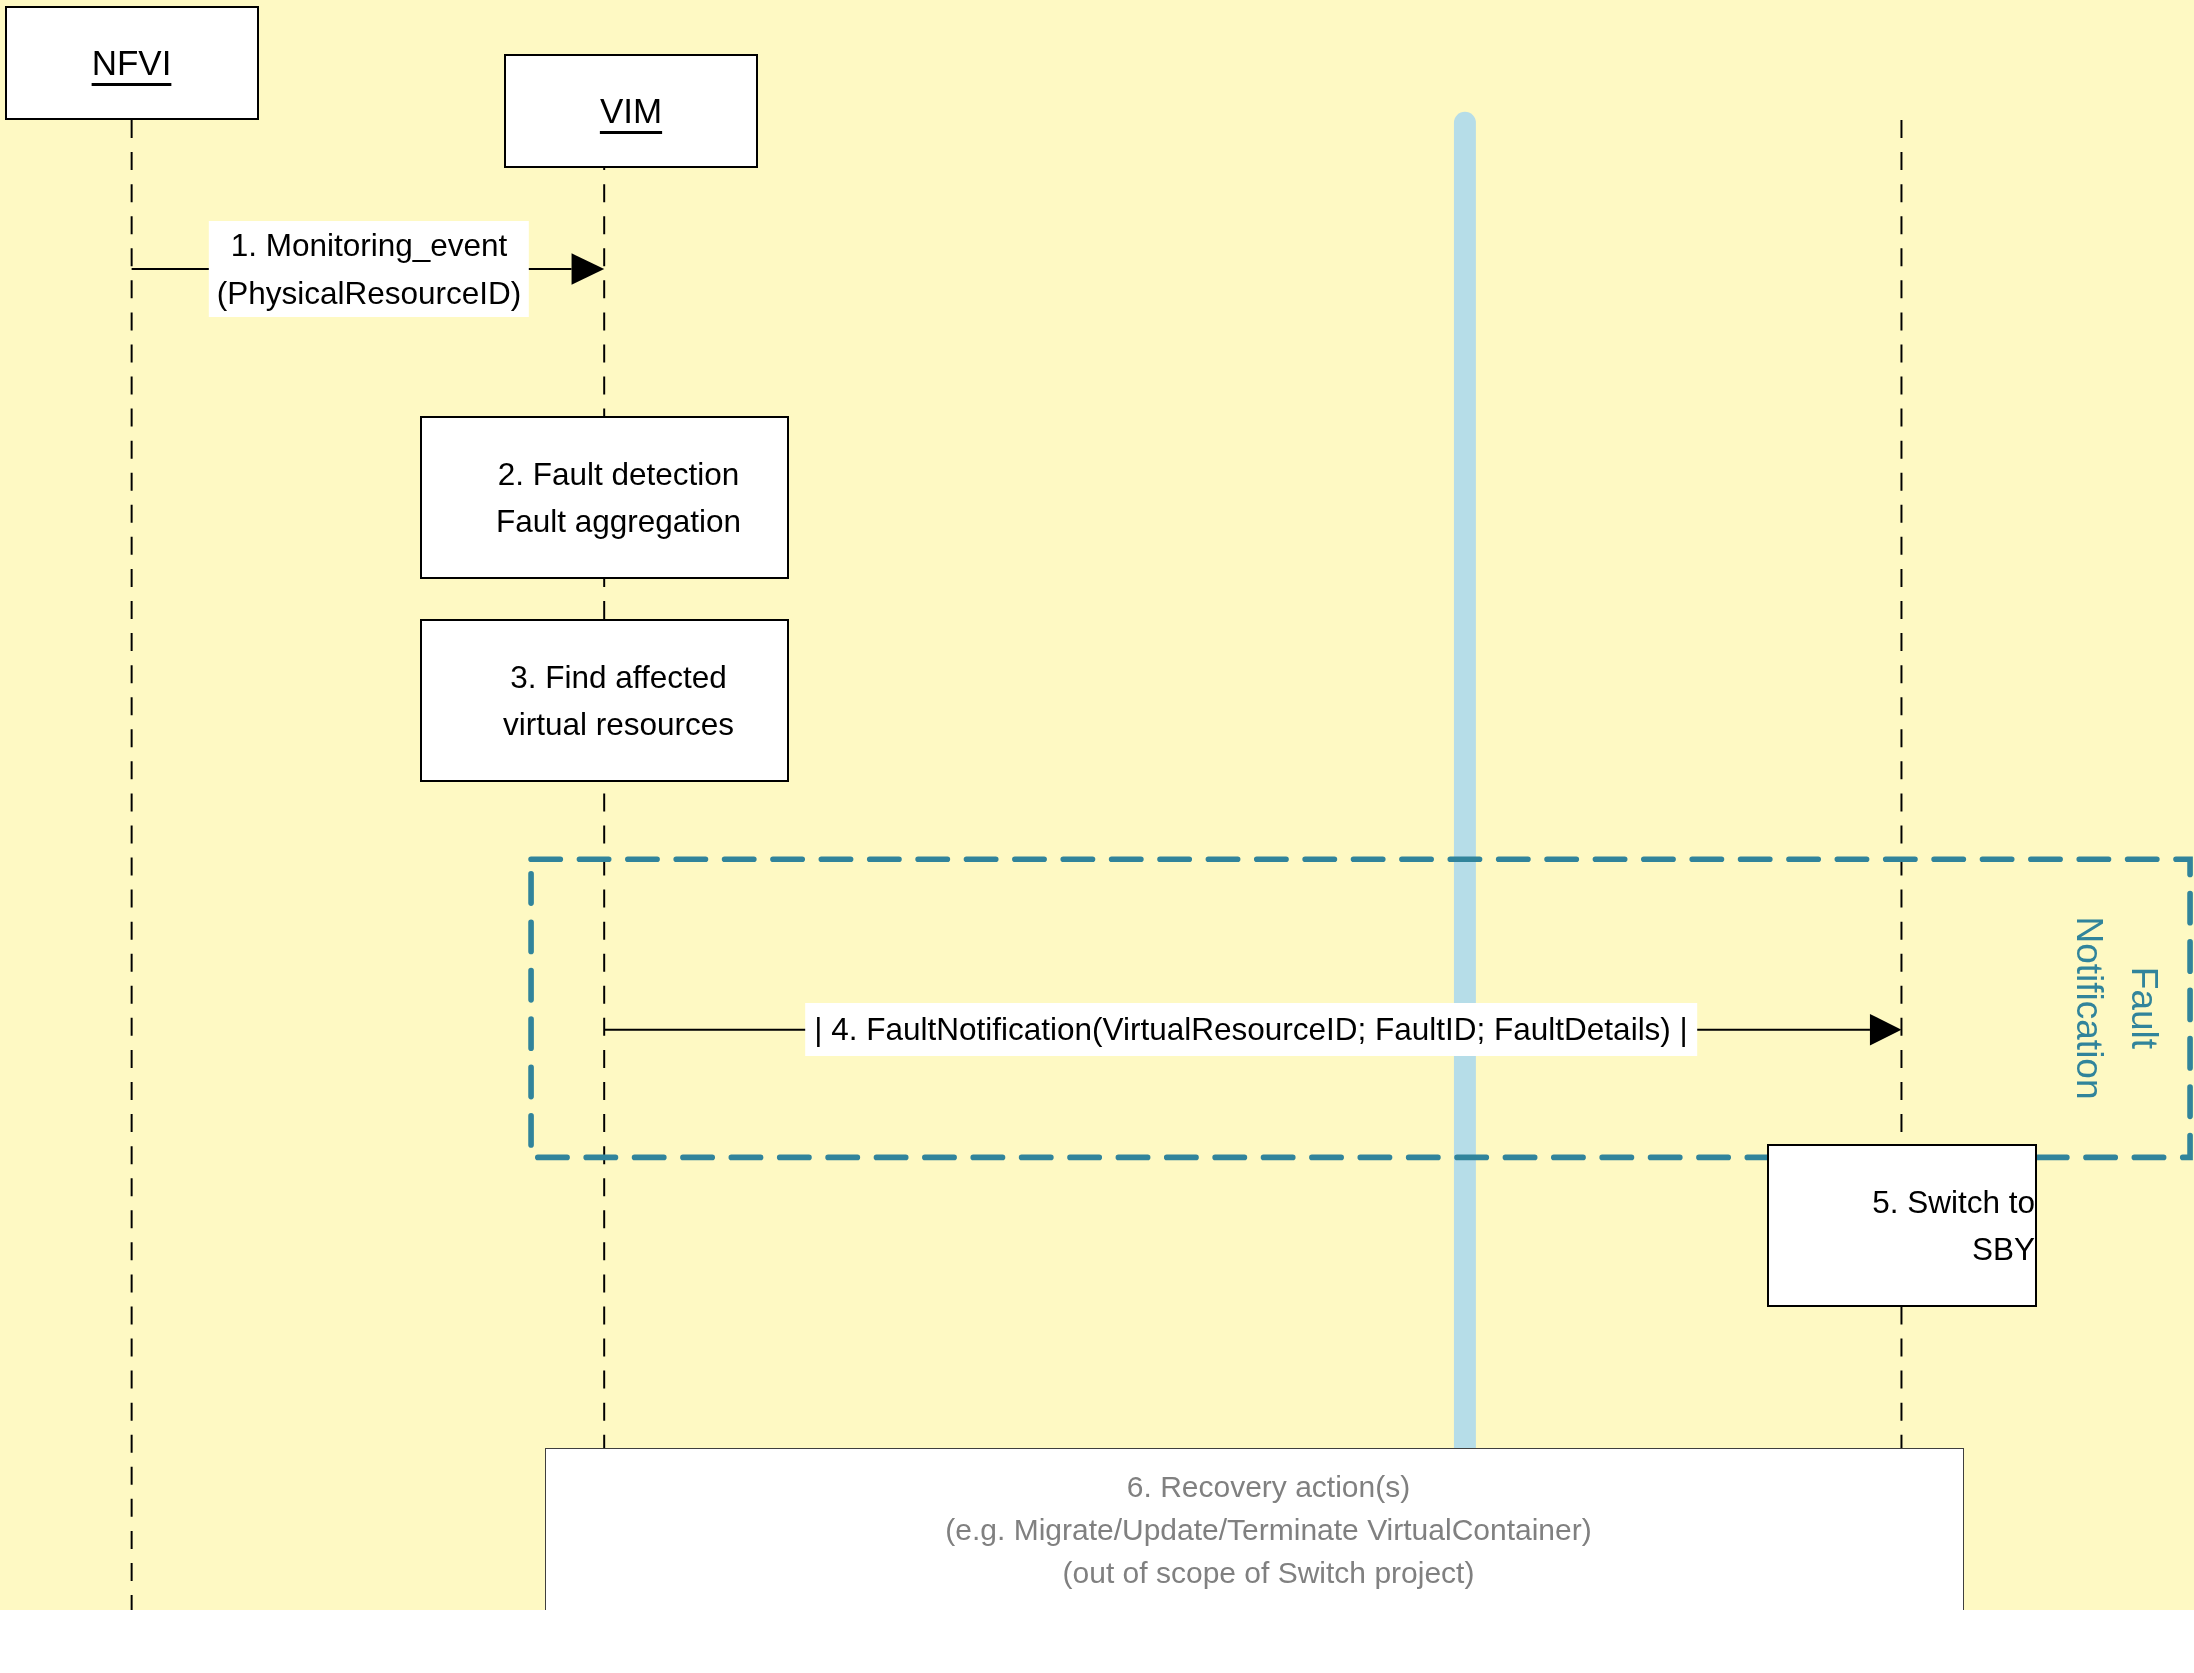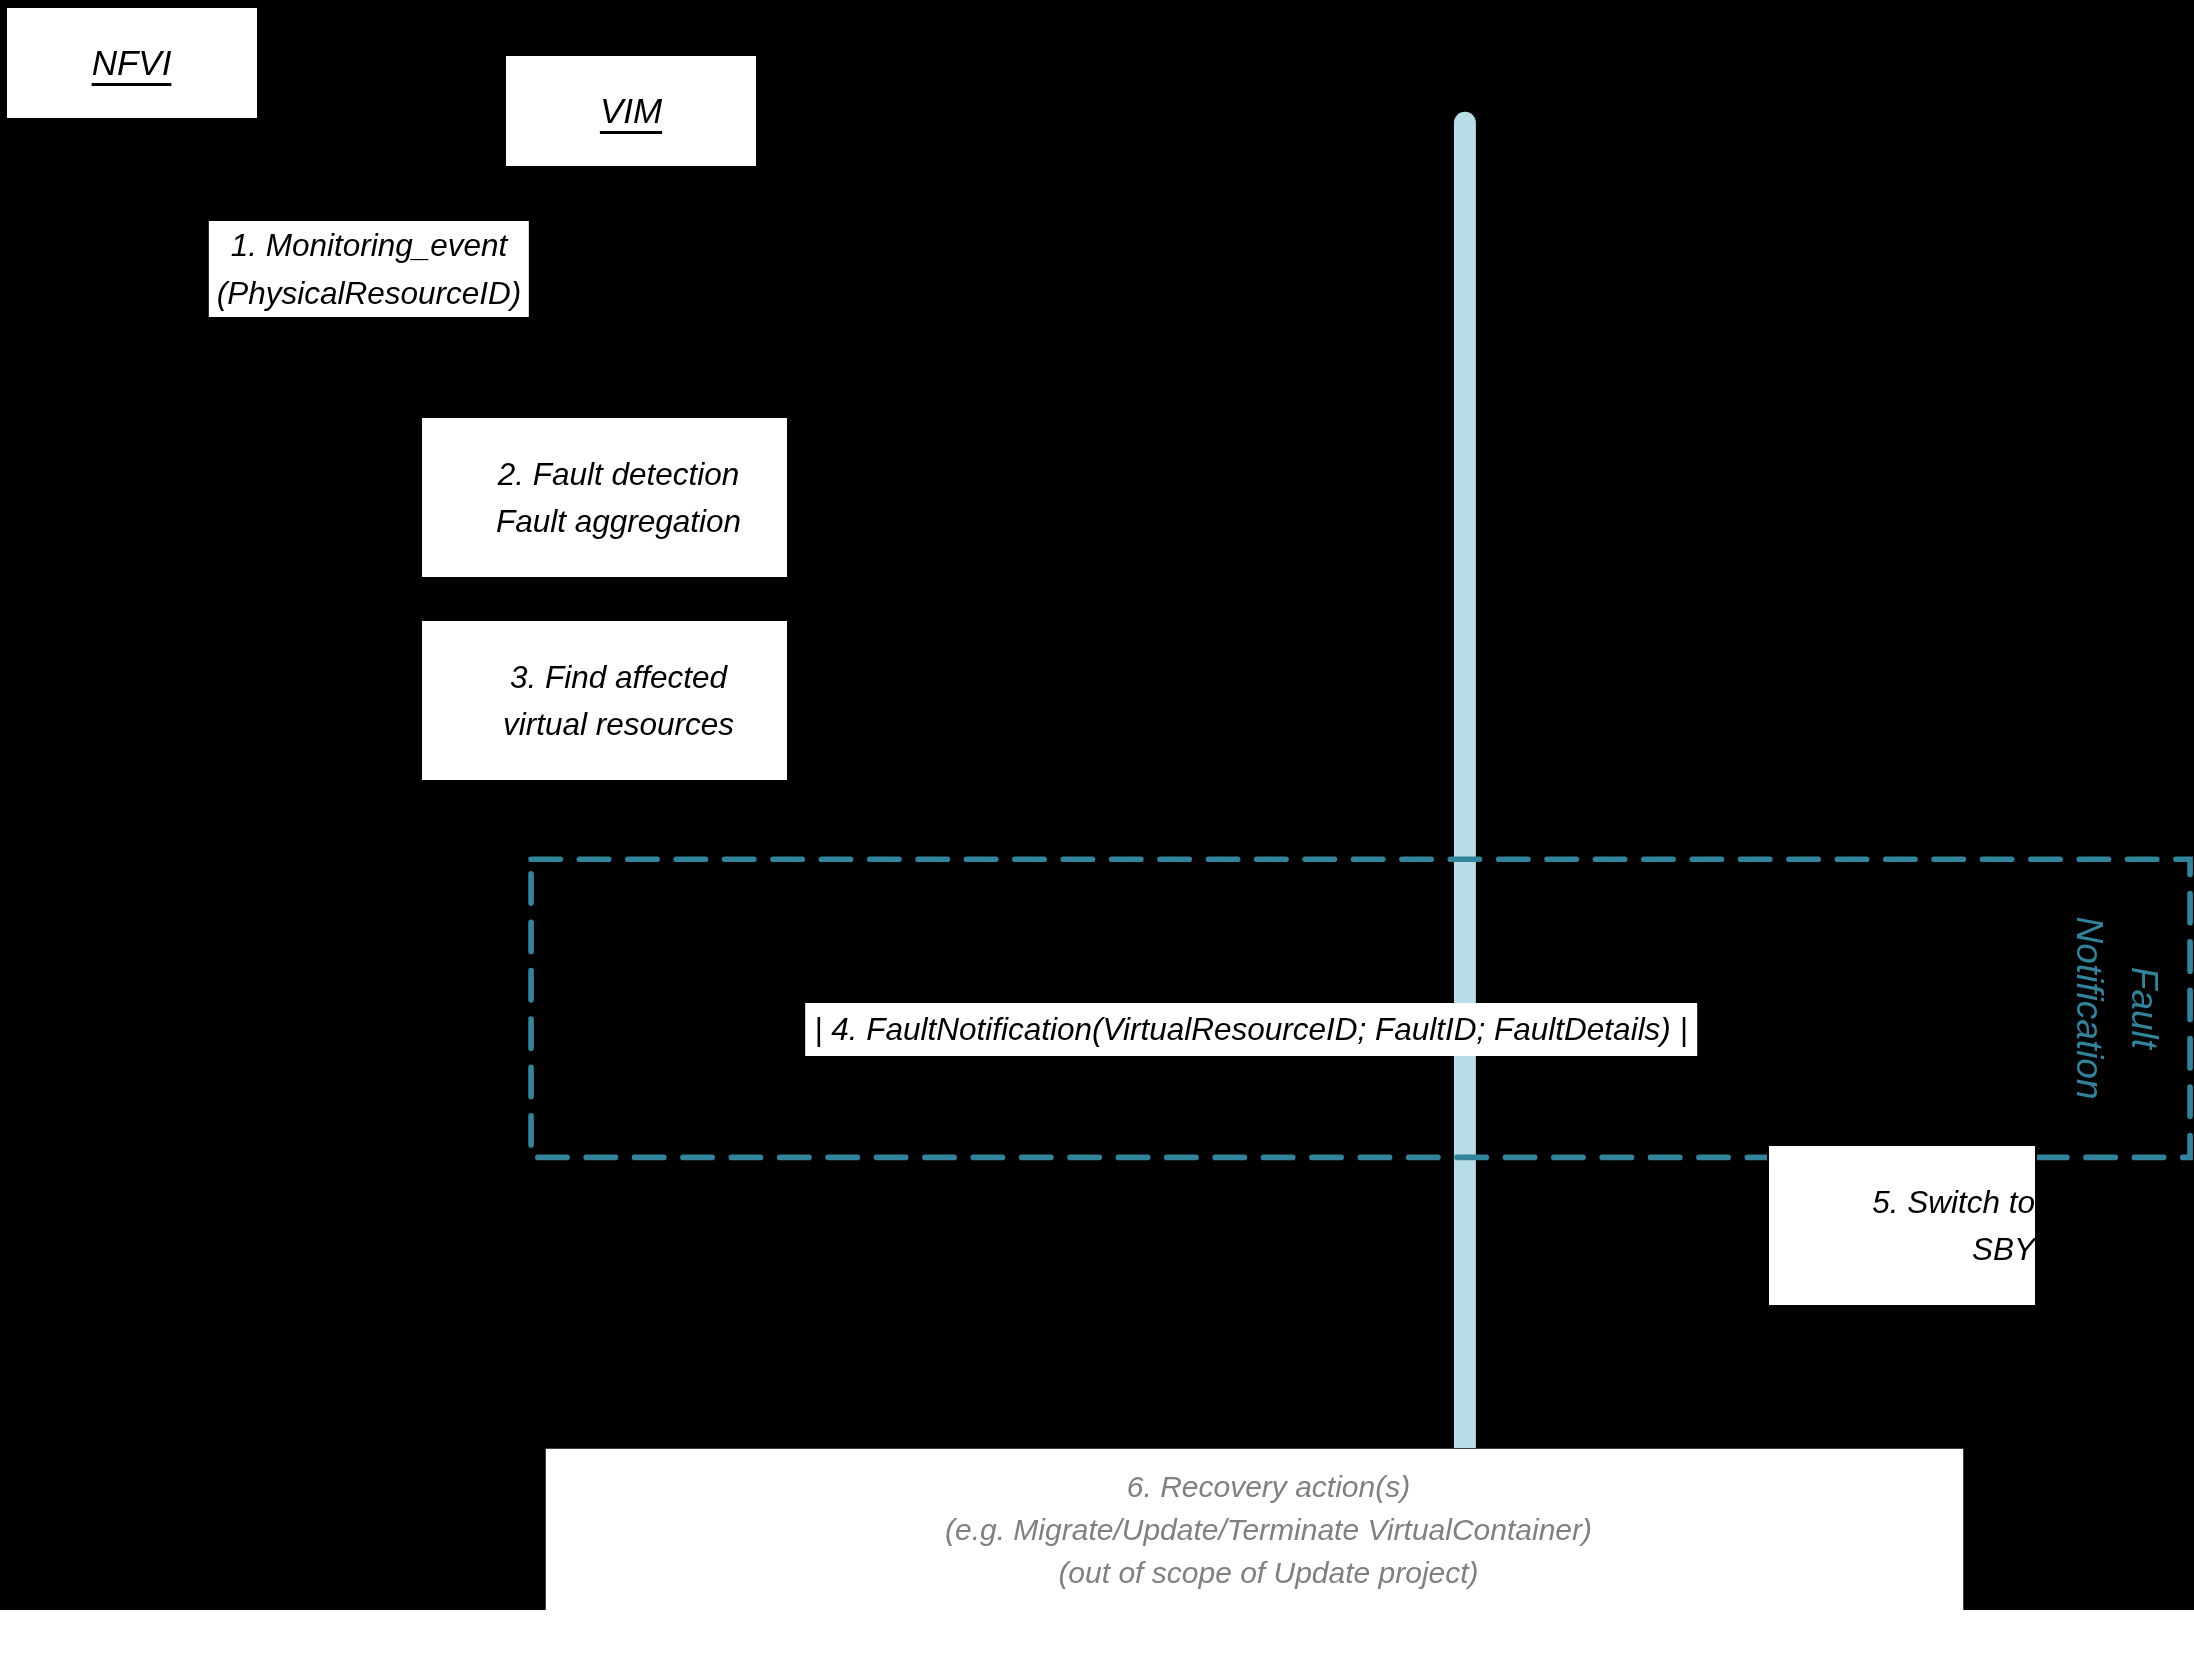--- a/index.html
+++ b/index.html
@@ -8,23 +8,22 @@
     --c-gray_text:#808080;
     --c-gray_border:#3F3F3F;
     --c-black:#000000;
   }
   *{margin:0;padding:0;box-sizing:border-box;}
   html,body{background:#ffffff;}
   body{font-family:"Liberation Sans", sans-serif;}
   #canvas{
     position:relative;
     width:2194px;height:1610px;
-    background:#000000;
+    background:#fef9c3;
     overflow:hidden;
-    font-style:italic;
   }
   #bg-svg{position:absolute;left:0;top:0;width:2194px;height:1674px;}
 
   .lifeline{stroke:var(--c-black);stroke-width:3.5;stroke-dasharray:32 25;fill:none;}
   .nb-band{stroke:var(--c-light_blue);stroke-width:39;stroke-linecap:round;fill:none;}
   .msg-line{stroke:var(--c-black);stroke-width:3.5;fill:none;}
   .msg-head{fill:var(--c-black);stroke:none;}
   .region-rect{fill:none;stroke:var(--c-teal);stroke-width:10;stroke-dasharray:52 34;stroke-linecap:round;}
 
   .actor-box{
@@ -123,17 +122,17 @@
   </div>
 
   <div class="step-box" id="step5">
     <div>5. Switch to</div>
     <div>SBY</div>
   </div>
 
   <div class="step-box" id="step6">
     <div>6. Recovery action(s)</div>
     <div>(e.g. Migrate/Update/Terminate VirtualContainer)</div>
-    <div>(out of scope of Update project)</div>
+    <div>(out of scope of Switch project)</div>
   </div>
 
 </div>
 
 
 </body></html>

